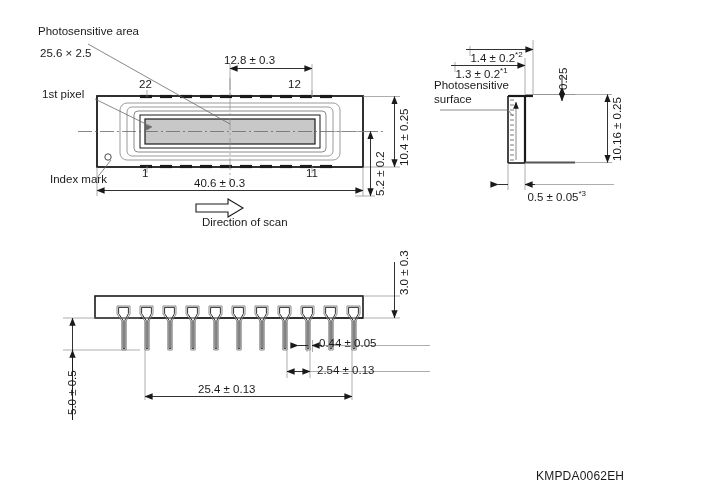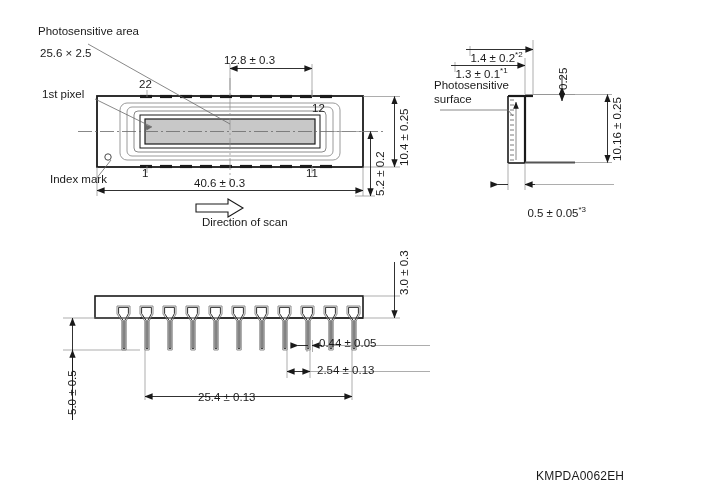--- a/index.html
+++ b/index.html
@@ -238,54 +238,54 @@
 <div class="lbl" style="left:38px;top:25px;">Photosensitive area</div>
 <div class="lbl" style="left:40px;top:39px;margin-top:8px;">25.6 × 2.5</div>
 
 <div class="lbl" style="left:42px;top:88px;">1st pixel</div>
 
 <div class="lbl" style="left:26px;top:173px;margin-left:24px;">Index mark</div>
 
 <div class="lbl" style="left:224px;top:54px;">12.8 ± 0.3</div>
 
 <div class="lbl" style="left:139px;top:78px;">22</div>
-<div class="lbl" style="left:312px;top:78px;margin-top:24px;">12</div>
+<div class="lbl" style="left:288px;top:78px;">12</div>
 <div class="lbl" style="left:142px;top:167px;">1</div>
 <div class="lbl" style="left:306px;top:167px;">11</div>
 
 <div class="lbl" style="left:194px;top:177px;">40.6 ± 0.3</div>
 
 <div class="vlbl" style="left:398px;top:166px;">10.4 ± 0.25</div>
 
 <div class="vlbl" style="left:374px;top:196px;">5.2 ± 0.2</div>
 
 <div class="lbl" style="left:186px;top:216px;padding-left:16px;">Direction of scan</div>
 
 <div class="lbl" style="left:464px;top:35px;">
   <span>1.4 ± 0.2</span><span class="sup">*<span>2</span></span>
 </div>
 
 <div class="lbl" style="left:449px;top:51px;">
-  <span>1.3 ± 0.1</span><span class="sup">*<span>1</span></span>
+  <span>1.3 ± 0.2</span><span class="sup">*<span>1</span></span>
 </div>
 
 <div class="lbl" style="left:434px;top:79px;">Photosensitive</div>
 <div class="lbl" style="left:434px;top:93px;">surface</div>
 
 <div class="vlbl" style="left:557px;top:90px;">0.25</div>
 
 <div class="vlbl" style="left:611px;top:161px;">10.16 ± 0.25</div>
 
-<div class="lbl" style="left:521px;top:190px;">
+<div class="lbl" style="left:521px;top:174px;">
   <span>0.5 ± 0.05</span><span class="sup">*<span>3</span></span>
 </div>
 
 <div class="vlbl" style="left:398px;top:295px;">3.0 ± 0.3</div>
 
 <div class="vlbl" style="left:66px;top:415px;">5.0 ± 0.5</div>
 
 <div class="lbl" style="left:319px;top:337px;">0.44 ± 0.05</div>
 
 <div class="lbl" style="left:317px;top:364px;">2.54 ± 0.13</div>
 
-<div class="lbl" style="left:198px;top:391px;">25.4 ± 0.13</div>
+<div class="lbl" style="left:198px;top:383px;">25.4 ± 0.13</div>
 
 <div class="partno" style="left:536px;top:469px;">KMPDA0062EH</div>
 
 </body></html>

